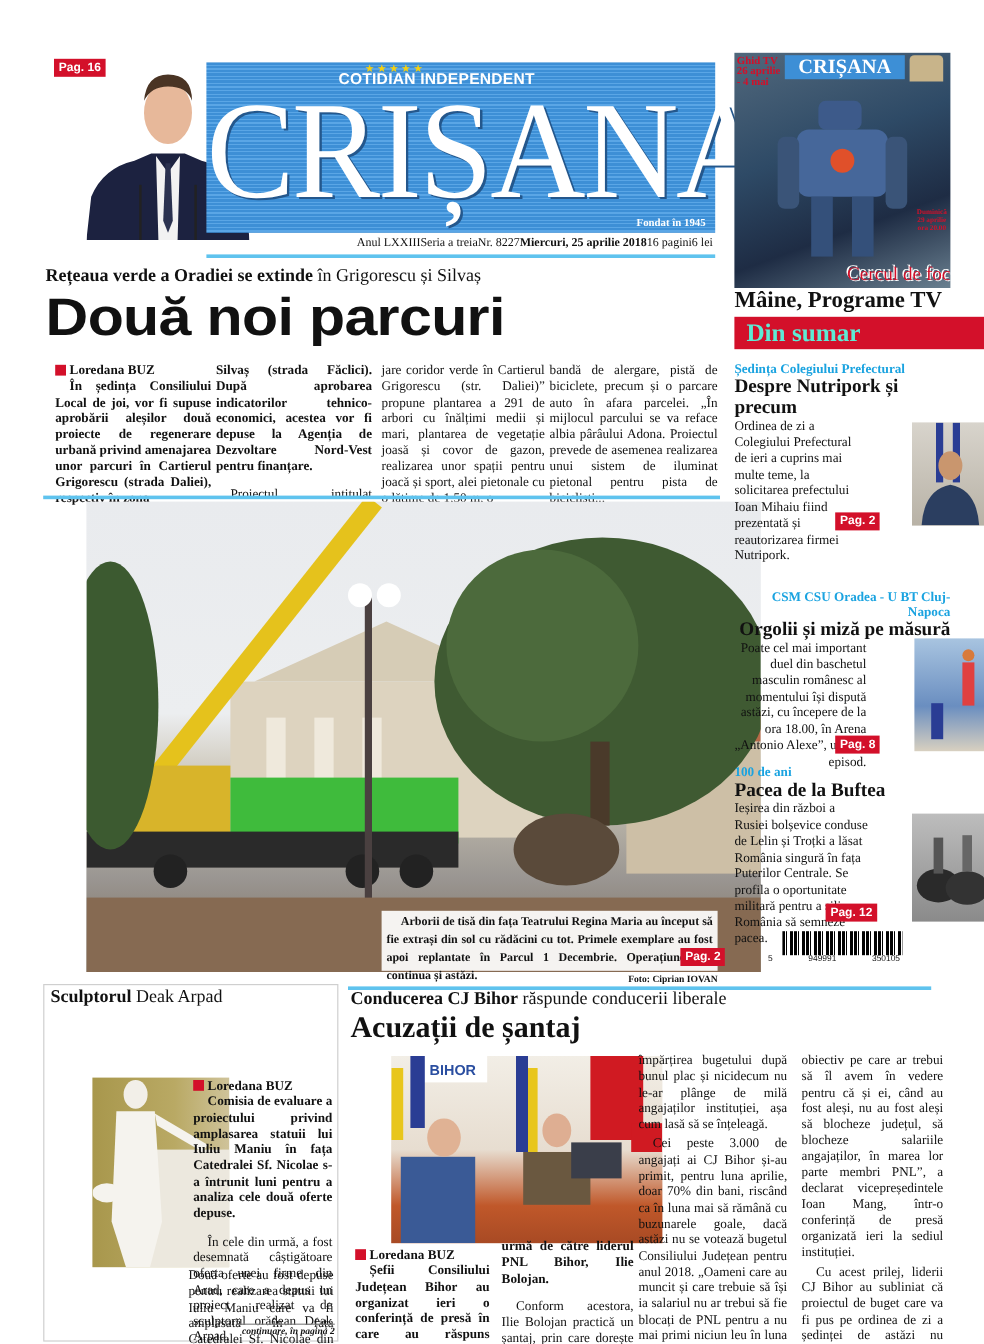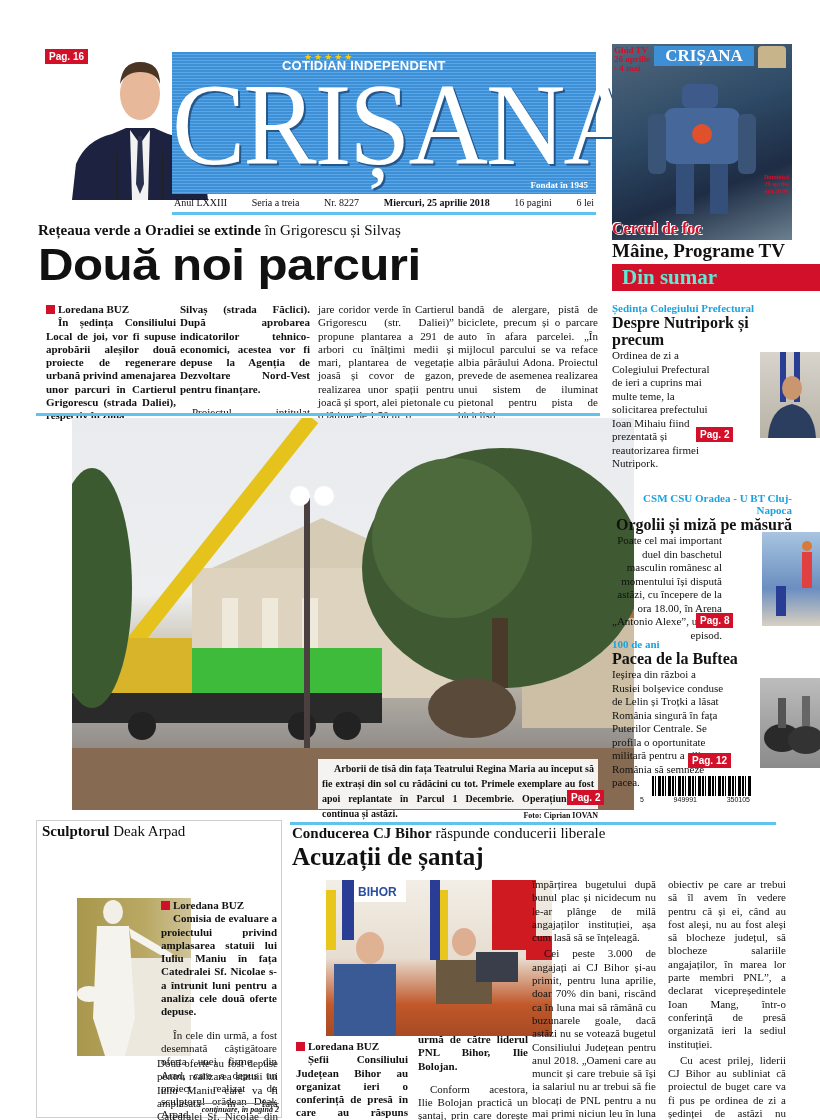--- a/index.html
+++ b/index.html
@@ -31,21 +31,21 @@
   </svg>
 </div>
 <div class="badge" style="left:45px;top:49px;">Pag. 16</div>
 
 <div style="position:absolute;left:172px;top:52px;width:424px;height:142px;background:repeating-linear-gradient(#3d8fd6 0 2px,#5aa6e6 2px 3px);">
   <div style="position:absolute;left:110px;top:6px;color:#fff;font-family:'Liberation Sans',sans-serif;font-weight:bold;font-size:13px;letter-spacing:0.2px;">COTIDIAN INDEPENDENT</div>
   <div style="position:absolute;left:132px;top:0px;color:#f5d010;font-size:9px;letter-spacing:2px;">★★★★★</div>
   <div style="position:absolute;left:0;right:0;top:8px;text-align:center;color:#fff;font-family:'Liberation Serif',serif;font-size:110px;line-height:130px;letter-spacing:-2px;transform:scaleY(1.05);text-shadow:2px 2px 0 #24578c;">CRIȘANA</div>
   <div style="position:absolute;right:8px;bottom:4px;color:#fff;font-weight:bold;font-size:9px;">Fondat în 1945</div>
 </div>
-<div style="position:absolute;left:172px;top:195px;width:424px;height:16px;display:flex;justify-content:space-between;font-size:10px;padding:2px 2px 0;">
+<div style="position:absolute;left:172px;top:195px;width:424px;height:16px;display:flex;justify-content:flex-end;font-size:10px;padding:2px 2px 0;">
   <span>Anul LXXIII</span>
   <span>Seria a treia</span>
   <span>Nr. 8227</span>
   <span style="font-weight:bold;">Miercuri, 25 aprilie 2018</span>
   <span>16 pagini</span>
   <span>6 lei</span>
 </div>
 <div class="hr-blue" style="left:172px;top:212px;width:424px;"></div>
 
 <div style="position:absolute;left:612px;top:44px;width:180px;height:196px;background:linear-gradient(160deg,#51687c 0%,#2e4a66 40%,#1e2c44 70%,#6a8090 100%);overflow:hidden;">
@@ -63,21 +63,21 @@
     <rect x="6" y="40" width="18" height="60" rx="6" fill="#3a5478"></rect>
     <rect x="96" y="40" width="18" height="60" rx="6" fill="#3a5478"></rect>
     <rect x="34" y="90" width="18" height="50" fill="#34507a"></rect>
     <rect x="68" y="90" width="18" height="50" fill="#34507a"></rect>
   </svg>
   <div style="position:absolute;right:3px;top:130px;color:#d3102a;font-weight:bold;font-size:6px;line-height:7px;text-align:center;">
     <div>Duminică</div>
     <div>29 aprilie</div>
     <div>ora 20.00</div>
   </div>
-  <div style="position:absolute;left:0;right:0;bottom:2px;text-align:left;color:#d3102a;font-weight:bold;font-size:16px;text-shadow:1px 1px 0 #fff,-1px -1px 0 #fff;">Cercul de foc</div>
+  <div style="position:absolute;left:0;right:0;bottom:2px;text-align:right;color:#d3102a;font-weight:normal;font-size:16px;text-shadow:1px 1px 0 #fff,-1px -1px 0 #fff;">Cercul de foc</div>
 </div>
 <div style="position:absolute;left:612px;top:240px;font-weight:bold;font-size:19px;">Mâine, Programe TV</div>
 <div style="position:absolute;left:612px;top:264px;width:213px;height:27px;background:#d3102a;color:#5eead4;font-weight:bold;font-size:21px;line-height:27px;padding-left:10px;">Din sumar</div>
 
 <div style="position:absolute;left:38px;top:222px;font-size:15px;">
   <span style="font-weight:bold;">Rețeaua verde a Oradiei se extinde</span><span> în Grigorescu și Silvaș</span>
 </div>
 <div style="position:absolute;left:38px;top:240px;font-family:'Liberation Sans',sans-serif;font-weight:bold;font-size:44px;letter-spacing:-0.5px;transform:scaleX(1.12);transform-origin:left;">Două noi parcuri</div>
 
 <div class="col" style="left:46px;top:303px;width:130px;">

